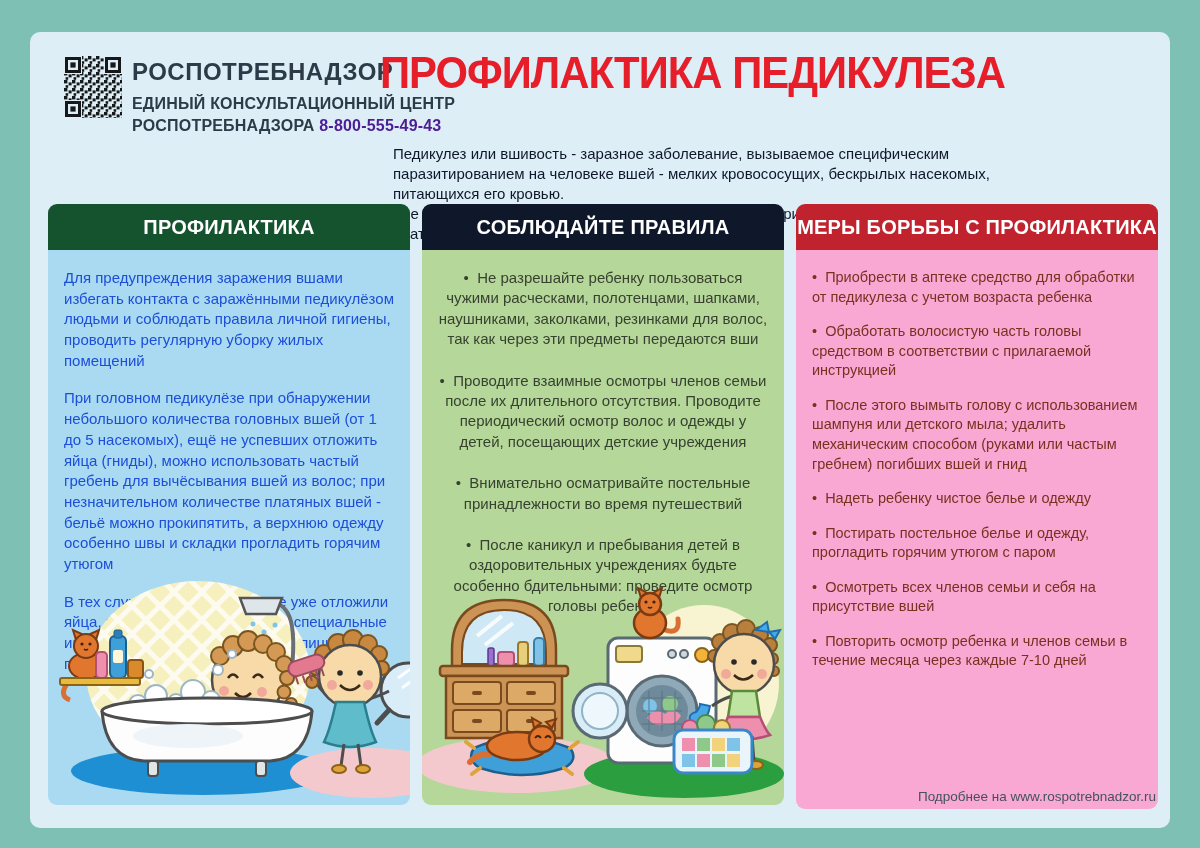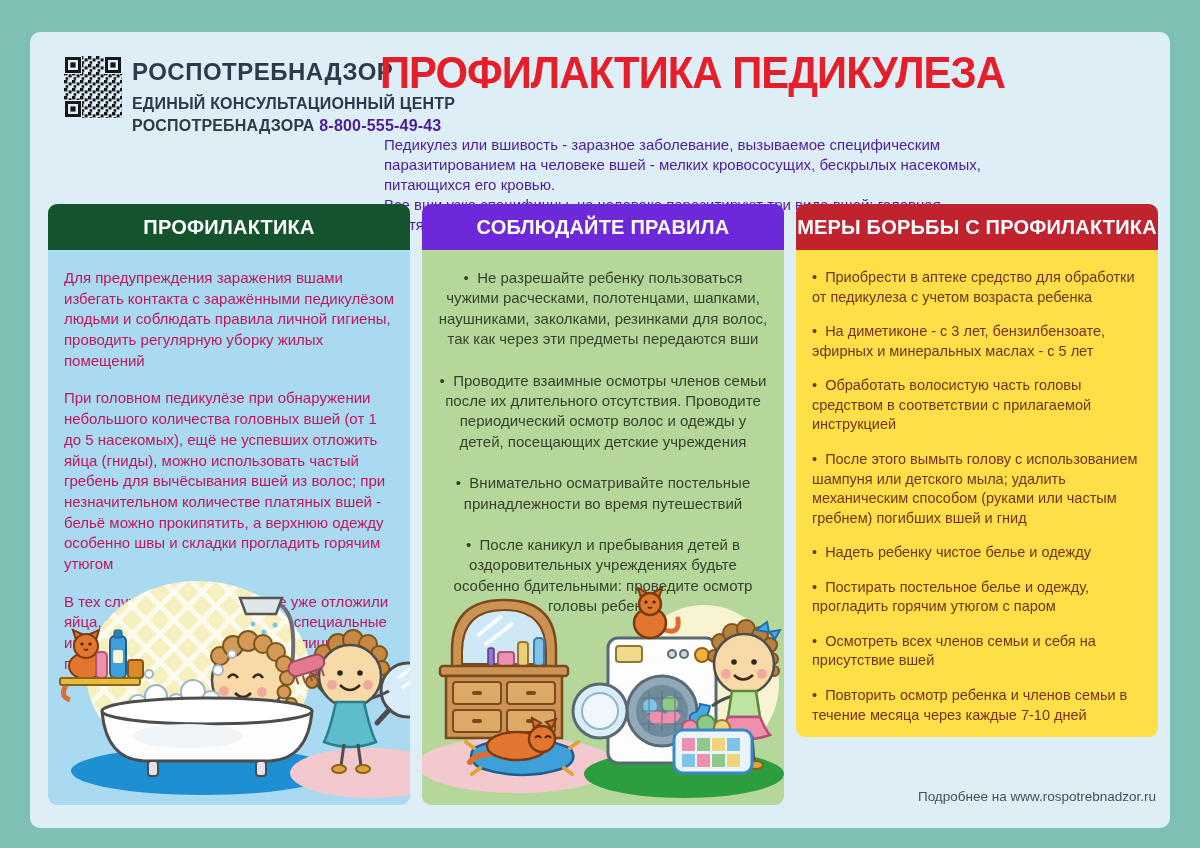--- a/index.html
+++ b/index.html
@@ -21,40 +21,40 @@
   .brand-sub{margin-top:7px;font-size:16px;font-weight:bold;color:#2d3b49;line-height:1.35;letter-spacing:.2px;}
   .brand-sub .phone{color:#4c1d95;}
   
   .title{
     position:absolute;left:350px;top:16px;margin:0;
     font-size:44px;font-weight:bold;color:#e61e29;
     letter-spacing:-1px;white-space:nowrap;
     transform:scaleX(.95);transform-origin:left center;
   }
   .intro{
-    position:absolute;left:350px;top:99px;width:612px;margin:4px;
-    font-size:15px;color:#4c1d95;line-height:1.33;
+    position:absolute;left:350px;top:99px;width:612px;margin:13px;
+    font-size:15px;color:#0f172a;line-height:1.33;
   }
   
   .cols{position:absolute;left:18px;top:172px;width:1110px;display:flex;gap:12px;align-items:flex-start;}
   .col{width:362px;border-radius:9px;}
   .col-header{
     height:46px;line-height:46px;text-align:center;
     border-radius:9px 9px 0 0;
     color:#ffffff;font-weight:bold;font-size:20px;letter-spacing:.2px;
   }
   .col-body{position:relative;border-radius:0 0 9px 9px;overflow:hidden;}
   .col1 .col-header{background:#14532d;}
   .col1 .col-body{background:#a9daf2;height:555px;}
-  .col2 .col-header{background:#6d28d9;}
+  .col2 .col-header{background:#0f172a;}
   .col2 .col-body{background:#b6d79a;height:555px;text-align:center;}
   .col3 .col-header{background:#c0232e;}
-  .col3 .col-body{background:#fde047;height:487px;}
+  .col3 .col-body{background:#f9a8d4;height:559px;}
   .col-texts{padding:18px 16px 0 16px;}
-  .col1 .col-texts p{margin:0 0 17px 0;font-size:15px;line-height:1.38;color:#be185d;}
+  .col1 .col-texts p{margin:0 0 17px 0;font-size:15px;line-height:1.38;color:#1d4ed8;}
   .col2 .col-texts p{margin:0 0 21px 0;font-size:15px;line-height:1.36;color:#37412f;}
   .col3 .col-texts p{margin:0 0 15px 0;font-size:14.5px;line-height:1.35;color:#78301f;}
   .illus{position:absolute;left:0;bottom:2px;width:100%;height:auto;display:block;}
   
   .footer{
     position:absolute;right:14px;bottom:24px;
     font-size:13.5px;color:#44525c;
   }
 </style>
 </head>
@@ -330,21 +330,20 @@
           </g>
         </svg>
       </div>
     </section>
 
     <section class="col col3">
       <div class="col-header">МЕРЫ БОРЬБЫ С ПРОФИЛАКТИКА</div>
       <div class="col-body">
         <div class="col-texts">
             <p>•&nbsp;&nbsp;Приобрести в аптеке средство для обработки от педикулеза с учетом возраста ребенка</p>
-            <p>•&nbsp;&nbsp;На диметиконе - с 3 лет, бензилбензоате, эфирных и минеральных маслах - с 5 лет</p>
             <p>•&nbsp;&nbsp;Обработать волосистую часть головы средством в соответствии с прилагаемой инструкцией</p>
             <p>•&nbsp;&nbsp;После этого вымыть голову с использованием шампуня или детского мыла; удалить механическим способом (руками или частым гребнем) погибших вшей и гнид</p>
             <p>•&nbsp;&nbsp;Надеть ребенку чистое белье и одежду</p>
             <p>•&nbsp;&nbsp;Постирать постельное белье и одежду, прогладить горячим утюгом с паром</p>
             <p>•&nbsp;&nbsp;Осмотреть всех членов семьи и себя на присутствие вшей</p>
             <p>•&nbsp;&nbsp;Повторить осмотр ребенка и членов семьи в течение месяца через каждые 7-10 дней</p>
           </div>
       </div>
     </section>
 

